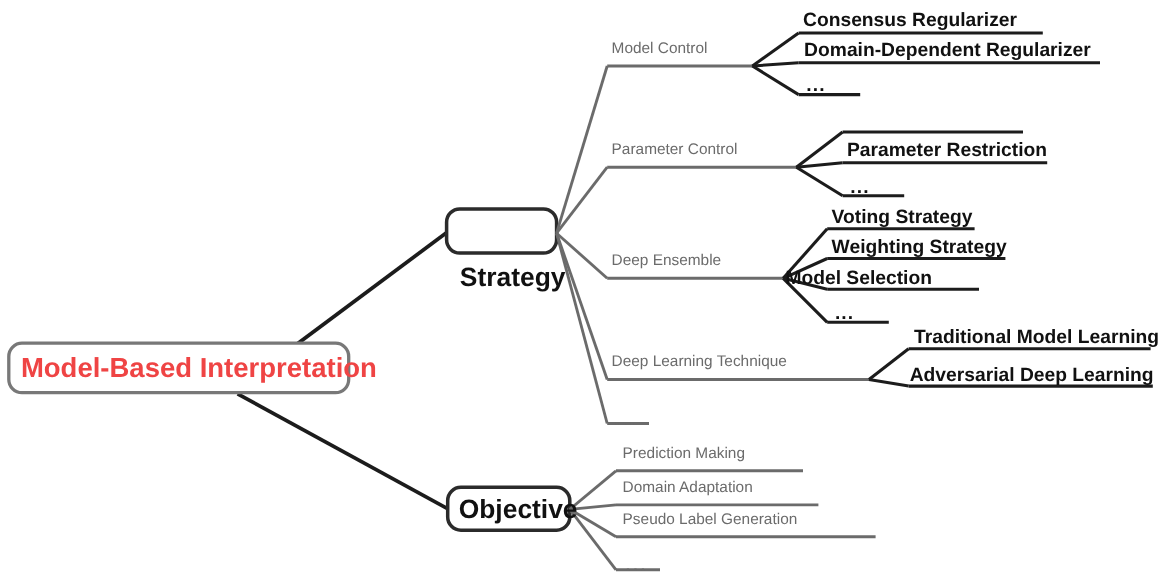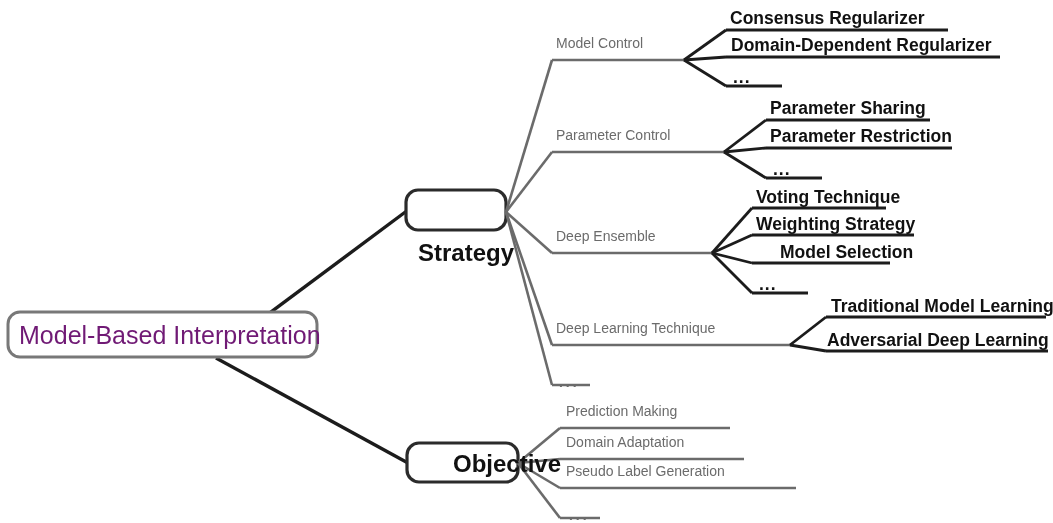--- a/index.html
+++ b/index.html
@@ -62,23 +62,23 @@
     fill: #ffffff;
     stroke: #2b2b2b;
     stroke-width: 3.2;
   }
   .label {
     position: absolute;
     white-space: nowrap;
     line-height: 1;
   }
   .label-root {
-    color: #701a75;
+    color: #ef4444;
     font-size: 25px;
-    font-weight: 400;
+    font-weight: 700;
   }
   .label-l1 {
     color: #111111;
     font-size: 24px;
     font-weight: bold;
   }
   .label-l2 {
     color: #6b6b6b;
     font-size: 14px;
     font-weight: 400;
@@ -164,39 +164,38 @@
     <line class="underline-l2" x1="560" y1="428" x2="730" y2="428"></line>
     <line class="underline-l2" x1="560" y1="459" x2="744" y2="459"></line>
     <line class="underline-l2" x1="560" y1="488" x2="796" y2="488"></line>
     <line class="underline-l2" x1="560" y1="518" x2="600" y2="518"></line>
 
   </svg>
 
   <div class="label label-root" style="left:19px; top:323px;">Model-Based Interpretation</div>
 
   <div class="label label-l1" style="left:418px; top:199px;margin-top:42px;">Strategy</div>
-  <div class="label label-l1" style="left:417px; top:452px;margin-left:36px;">Objective</div>
+  <div class="label label-l1" style="left:417px; top:452px;">Objective</div>
 
   <div class="label label-l2" style="left:556px; top:36px;">Model Control</div>
   <div class="label label-l2" style="left:556px; top:128px;">Parameter Control</div>
   <div class="label label-l2" style="left:556px; top:229px;">Deep Ensemble</div>
   <div class="label label-l2" style="left:556px; top:321px;">Deep Learning Technique</div>
   <div class="label label-dots-l2" style="left:558px; top:369px;">...</div>
 
   <div class="label label-l3" style="left:730px; top:10px;">Consensus Regularizer</div>
   <div class="label label-l3" style="left:731px; top:37px;text-align:right;">Domain-Dependent Regularizer</div>
   <div class="label label-dots-l3" style="left:733px; top:69px;">...</div>
 
-  <div class="label label-l3" style="left:770px; top:100px;">Parameter Sharing</div>
   <div class="label label-l3" style="left:770px; top:128px;">Parameter Restriction</div>
   <div class="label label-dots-l3" style="left:773px; top:161px;">...</div>
 
-  <div class="label label-l3" style="left:756px; top:189px;">Voting Technique</div>
+  <div class="label label-l3" style="left:756px; top:189px;">Voting Strategy</div>
   <div class="label label-l3" style="left:756px; top:216px;">Weighting Strategy</div>
-  <div class="label label-l3" style="left:780px; top:244px;">Model Selection</div>
+  <div class="label label-l3" style="left:714px; top:244px;">Model Selection</div>
   <div class="label label-dots-l3" style="left:759px; top:276px;">...</div>
 
   <div class="label label-l3" style="left:831px; top:298px;">Traditional Model Learning</div>
   <div class="label label-l3" style="left:827px; top:332px;">Adversarial Deep Learning</div>
 
   <div class="label label-l2" style="left:566px; top:404px;text-align:center;">Prediction Making</div>
   <div class="label label-l2" style="left:566px; top:435px;text-align:right;">Domain Adaptation</div>
   <div class="label label-l2" style="left:566px; top:464px;">Pseudo Label Generation</div>
   <div class="label label-dots-l2" style="left:568px; top:502px;">...</div>
 

